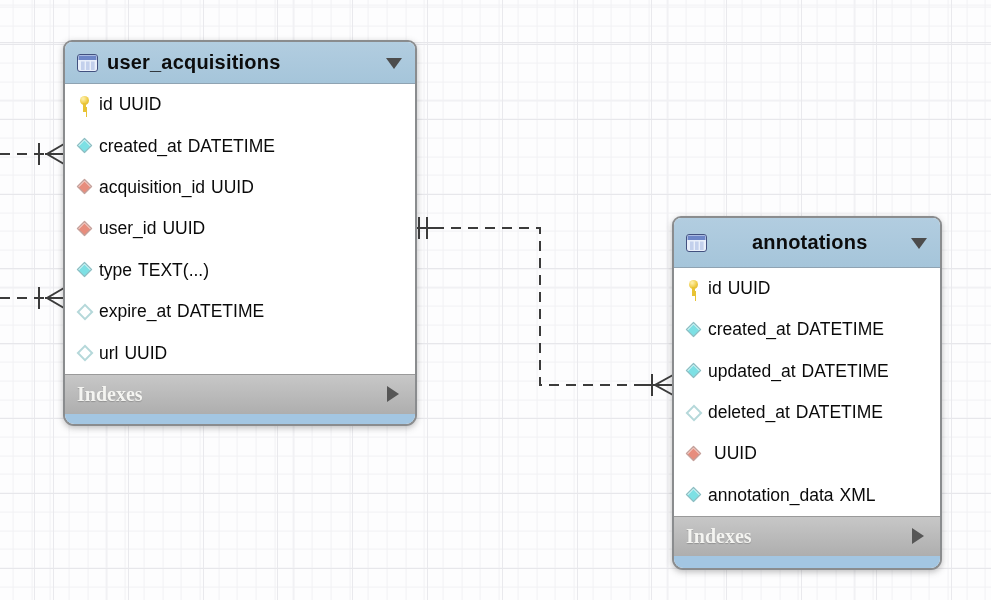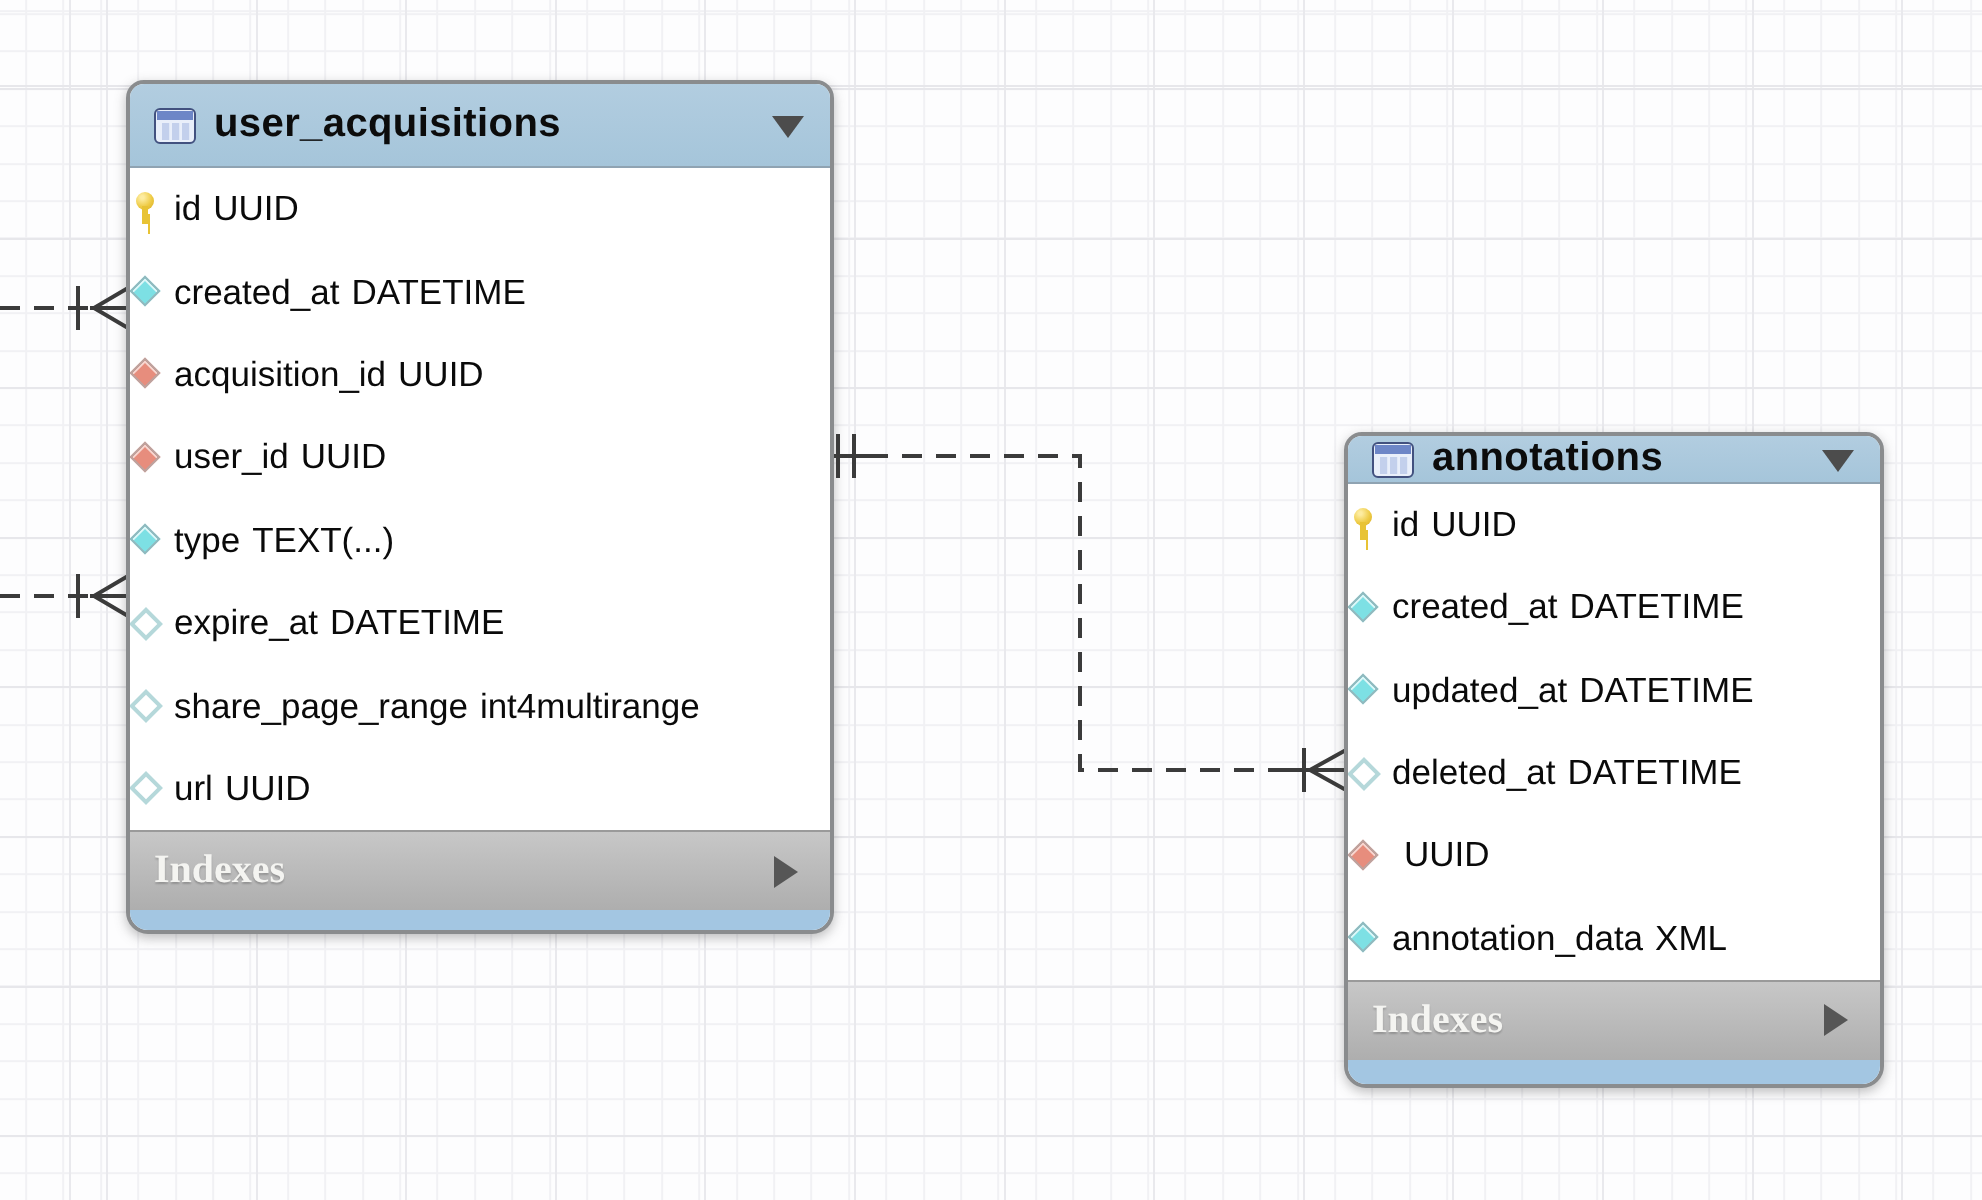--- a/index.html
+++ b/index.html
@@ -28,30 +28,30 @@
     box-shadow:0 2px 6px rgba(70,70,70,.35);
     overflow:hidden;
   }
   .t-header{
     display:flex;align-items:center;position:relative;
     background:linear-gradient(#b2cde0,#a5c5da);
     border-bottom:1px solid #8fa3b2;
     padding:0 10px;box-sizing:border-box;
   }
   #t0 .t-header{height:42px;}
-  #t1 .t-header{height:24px;}
+  #t1 .t-header{height:50px;gap:36px;}
   .t-icon{display:inline-flex;margin:0 9px 0 2px;flex:0 0 auto;}
   .t-title{font-weight:bold;font-size:20px;color:#0c0c0c;letter-spacing:0.2px;}
   .t-collapse{
     position:absolute;right:13px;top:50%;margin-top:-5px;width:0;height:0;
     border-left:8px solid transparent;border-right:8px solid transparent;
     border-top:11px solid #4c4c4c;cursor:pointer;
   }
   .t-rows{background:#fff;}
-  .t-row{display:flex;align-items:center;padding-left:0;box-sizing:border-box;}
+  .t-row{display:flex;align-items:center;padding-left:12px;box-sizing:border-box;}
   #t0 .t-row{height:41.4px;}
   #t1 .t-row{height:41.3px;}
   .c-name,.c-type{font-size:17.5px;color:#0a0a0a;white-space:pre;}
   .c-type{margin-left:6px;text-align:center;}
   
   .row-icon{position:relative;width:17px;height:18px;flex:0 0 17px;margin-right:5px;}
   .row-icon::before,.row-icon::after{content:"";position:absolute;}
   .row-icon[data-icon="primary-key"]::before{
     left:3px;top:0;width:9px;height:9px;border-radius:50%;
     background:radial-gradient(circle at 35% 30%,#fdeca0 10%,#eecb45 55%,#d8ab22 100%);
@@ -163,25 +163,20 @@
         <span class="c-name">type</span>
         <span class="c-type">TEXT(...)</span>
       </div>
       <div class="t-row">
         <span class="row-icon" data-icon="diamond-hollow"></span>
         <span class="c-name">expire_at</span>
         <span class="c-type">DATETIME</span>
       </div>
       <div class="t-row">
         <span class="row-icon" data-icon="diamond-hollow"></span>
-        <span class="c-name">share_page_range</span>
-        <span class="c-type">int4multirange</span>
-      </div>
-      <div class="t-row">
-        <span class="row-icon" data-icon="diamond-hollow"></span>
         <span class="c-name">url</span>
         <span class="c-type">UUID</span>
       </div>
     </div>
     <div class="t-footer">
       <span class="f-label">Indexes</span>
       <span class="f-arrow"></span>
     </div>
     <div class="t-strip"></div>
   </div>

